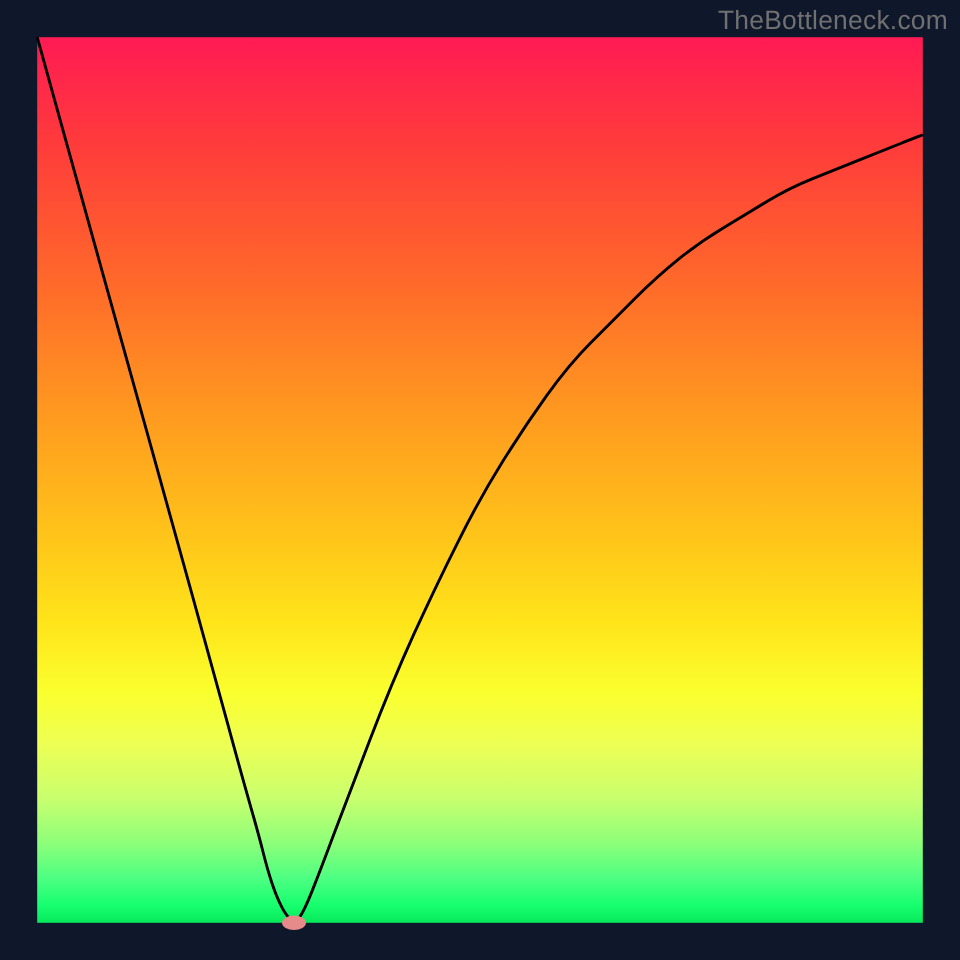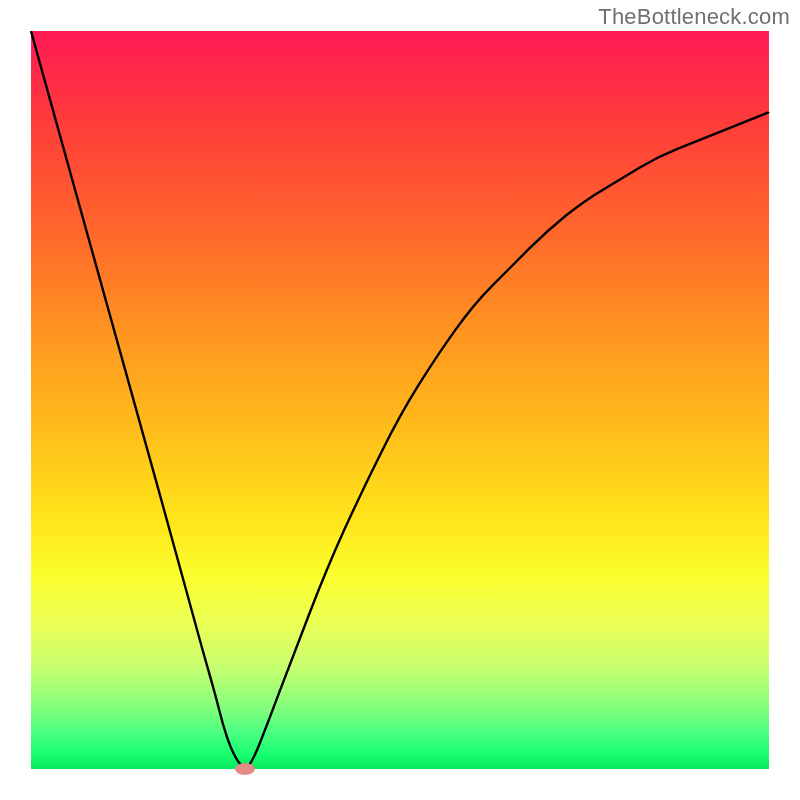--- a/index.html
+++ b/index.html
@@ -10,21 +10,21 @@
     background: #000;
     overflow: hidden;
     font-family: Arial, Helvetica, sans-serif;
   }
   .frame {
     position: absolute;
     top: 0;
     left: 0;
     width: 800px;
     height: 800px;
-    background: #ffffff;
+    background: #0f172a;
   }
   .plot-area {
     position: absolute;
     top: 31px;
     left: 31px;
     width: 738px;
     height: 738px;
     background: linear-gradient(to bottom,
       #ff1a54 0%,
       #ff3b3b 12%,

